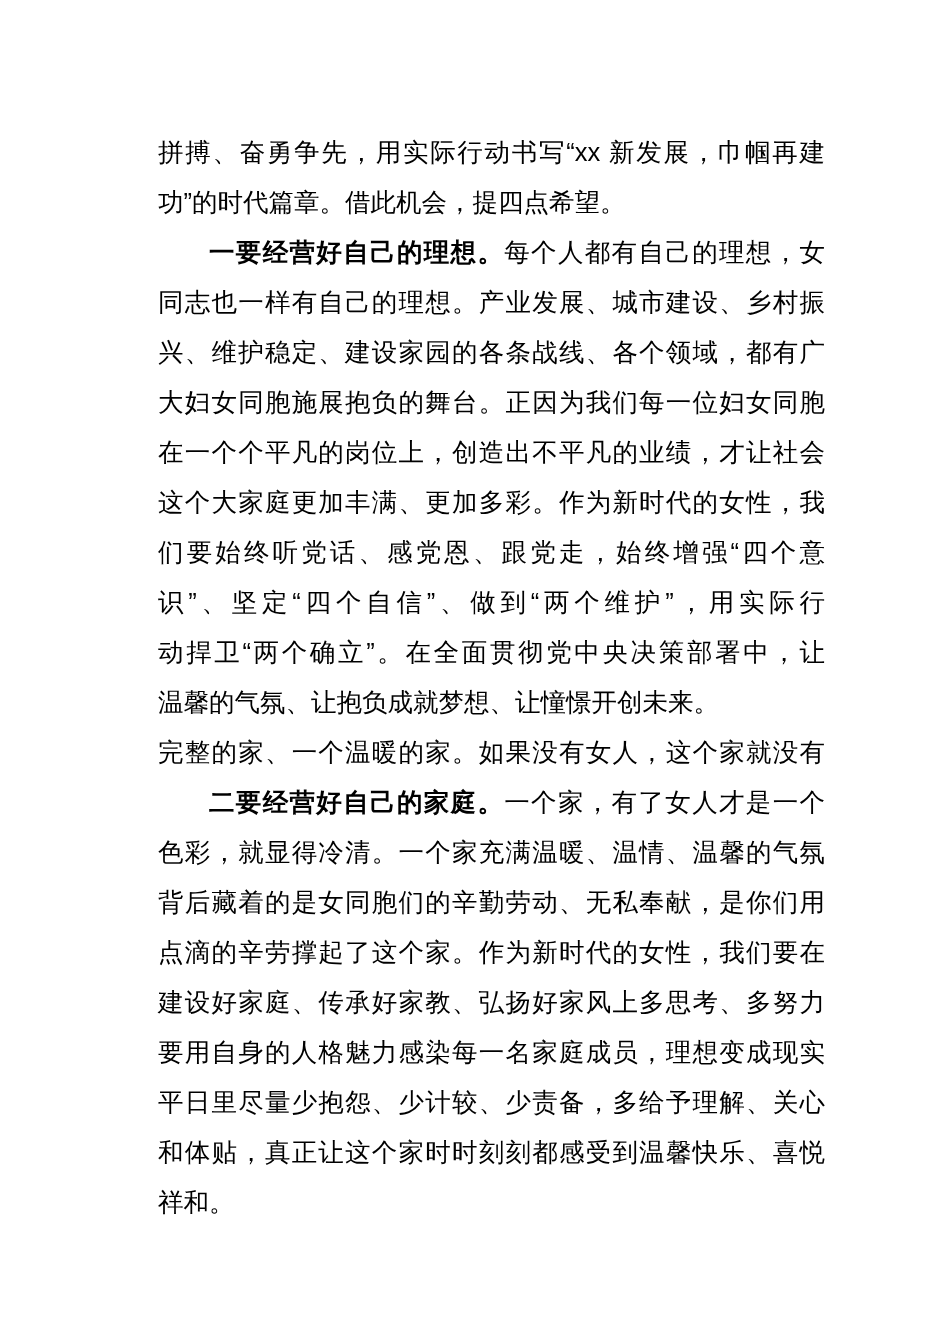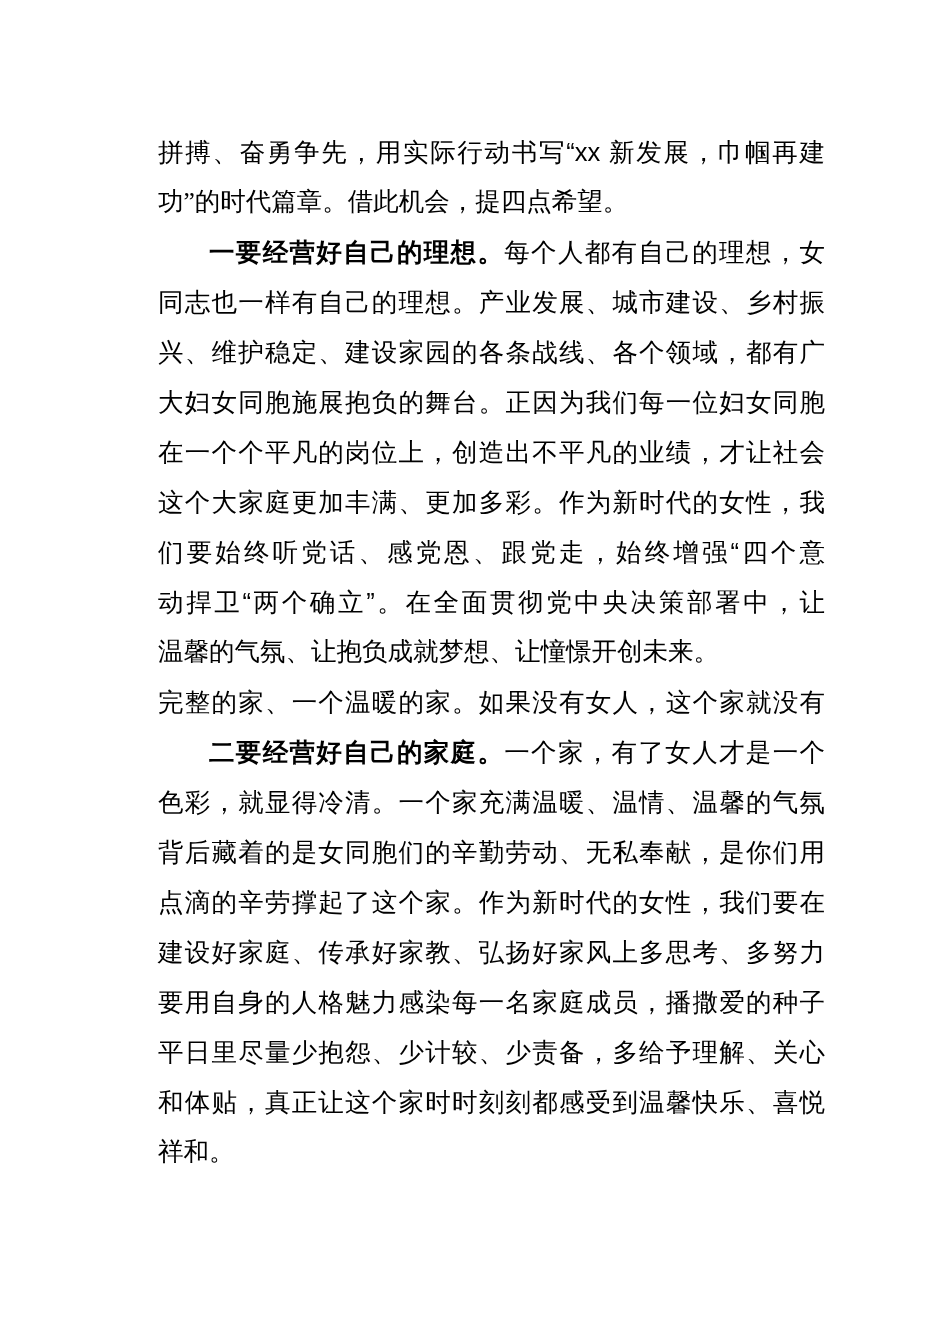--- a/index.html
+++ b/index.html
@@ -24,49 +24,49 @@
   .para { margin: 0; padding: 0; }
   .line {
     text-align: justify;
     text-align-last: justify;
     height: 50px;
     overflow: visible;
   }
   .line.left {
     text-align: right;
     text-align-last: left;
-    font-family: Liberation Serif, serif;
   }
   .line.indent { text-indent: 51px; }
   .seg-b { font-weight: bold; margin-top: 19px; }
 </style>
 </head>
 <body style="background: rgb(255, 255, 255);">
 
 <div id="doc" style="color: rgb(0, 0, 0);">
     <div class="para">
       <div class="line"><span class="seg">拼搏、奋勇争先，用实际行动书写“xx 新发展，巾帼再建</span></div>
       <div class="line left"><span class="seg">功”的时代篇章。借此机会，提四点希望。</span></div>
     </div>
     <div class="para">
       <div class="line indent"><span class="seg-b">一要经营好自己的理想。</span><span class="seg">每个人都有自己的理想，女</span></div>
       <div class="line"><span class="seg">同志也一样有自己的理想。产业发展、城市建设、乡村振</span></div>
       <div class="line"><span class="seg">兴、维护稳定、建设家园的各条战线、各个领域，都有广</span></div>
       <div class="line"><span class="seg">大妇女同胞施展抱负的舞台。正因为我们每一位妇女同胞</span></div>
       <div class="line"><span class="seg">在一个个平凡的岗位上，创造出不平凡的业绩，才让社会</span></div>
       <div class="line"><span class="seg">这个大家庭更加丰满、更加多彩。作为新时代的女性，我</span></div>
       <div class="line"><span class="seg">们要始终听党话、感党恩、跟党走，始终增强“四个意</span></div>
+      <div class="line"><span class="seg">识”、坚定“四个自信”、做到“两个维护”，用实际行</span></div>
       <div class="line"><span class="seg">动捍卫“两个确立”。在全面贯彻党中央决策部署中，让</span></div>
       <div class="line left"><span class="seg">温馨的气氛、让抱负成就梦想、让憧憬开创未来。</span></div>
     </div>
     <div class="para">
       <div class="line"><span class="seg">完整的家、一个温暖的家。如果没有女人，这个家就没有</span></div>
       <div class="line indent"><span class="seg-b">二要经营好自己的家庭。</span><span class="seg">一个家，有了女人才是一个</span></div>
       <div class="line"><span class="seg">色彩，就显得冷清。一个家充满温暖、温情、温馨的气氛</span></div>
       <div class="line"><span class="seg">背后藏着的是女同胞们的辛勤劳动、无私奉献，是你们用</span></div>
       <div class="line"><span class="seg">点滴的辛劳撑起了这个家。作为新时代的女性，我们要在</span></div>
       <div class="line"><span class="seg">建设好家庭、传承好家教、弘扬好家风上多思考、多努力</span></div>
-      <div class="line"><span class="seg">要用自身的人格魅力感染每一名家庭成员，播撒爱的种子</span></div>
+      <div class="line"><span class="seg">要用自身的人格魅力感染每一名家庭成员，理想变成现实</span></div>
       <div class="line"><span class="seg">平日里尽量少抱怨、少计较、少责备，多给予理解、关心</span></div>
       <div class="line"><span class="seg">和体贴，真正让这个家时时刻刻都感受到温馨快乐、喜悦</span></div>
       <div class="line left"><span class="seg">祥和。</span></div>
     </div>
   </div>
 
 </body></html>

